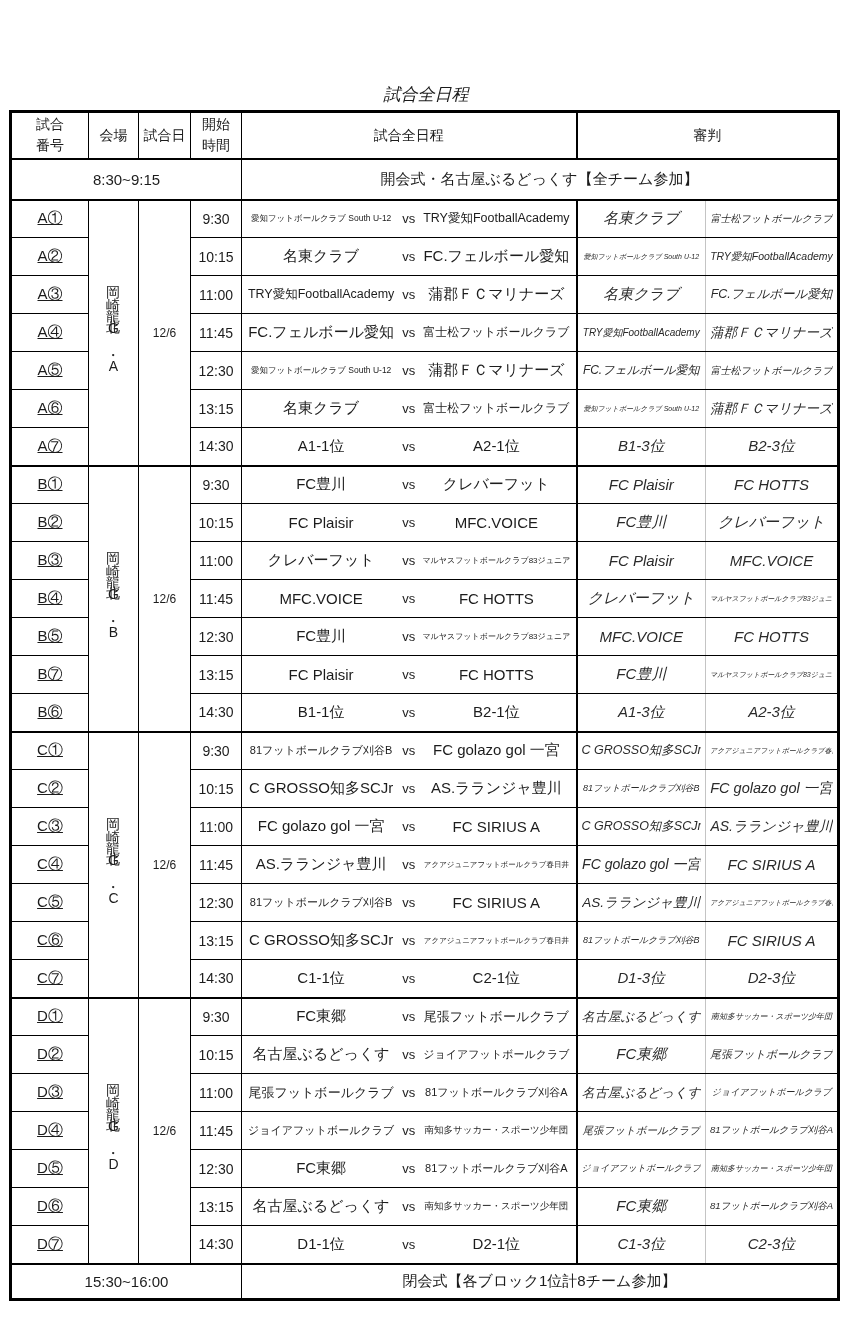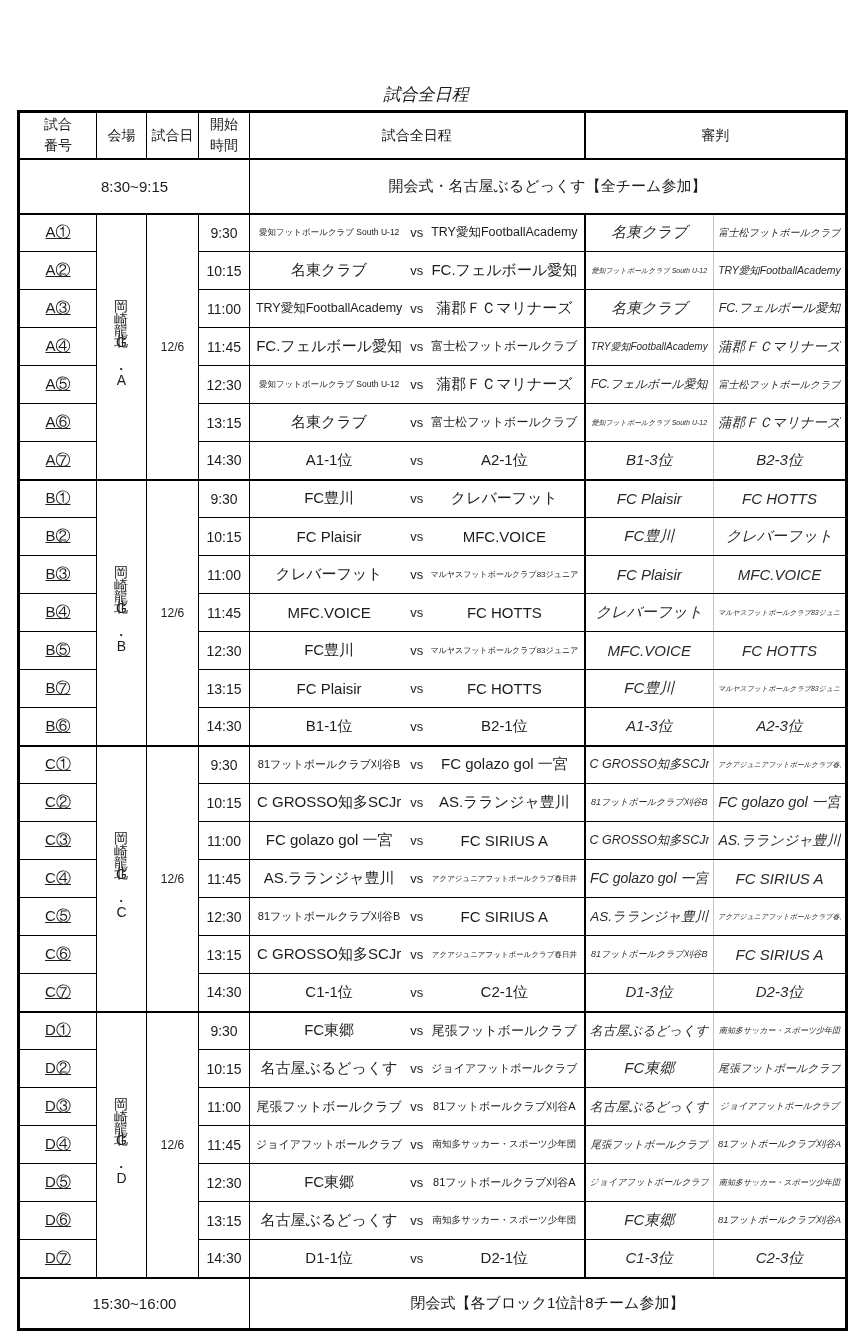--- a/index.html
+++ b/index.html
@@ -27,21 +27,21 @@
   .subtitle {
     position: absolute;
     top: 83px; left: 0; right: 0;
     text-align: center;
     font-size: 17px;
     color: #1a1a1a;
     font-style: italic;
   }
   table.schedule {
     position: absolute;
-    left: 17px; top: 110px;
+    left: 9px; top: 110px;
     width: 828px;
     border-collapse: collapse;
     table-layout: fixed;
     border: 3px solid #000;
   }
   td, th {
     border: 1px solid #000;
     vertical-align: middle;
     text-align: center;
     overflow: hidden;
@@ -50,26 +50,26 @@
   }
   thead th {
     height: 47px;
     font-size: 14px;
     line-height: 1.5;
     white-space: pre-line;
     border-bottom: 2px solid #000;
   }
   th.ref-head { border-left: 2px solid #000; }
   tr.span-row td {
-    height: 55px;
+    height: 41px;
     font-size: 15px;
     border-bottom: 2px solid #000;
   }
   tr.footer-row td {
-    height: 52px;
+    height: 36px;
     font-size: 15px;
     border-top: 2px solid #000;
   }
   tr.match-row td { height: 38px; }
   tr.block-start td { border-top: 2px solid #000; }
   td.cell-no   { font-size: 15px; text-decoration: underline; }
   td.cell-time { font-size: 14px; }
   td.cell-venue { padding: 0; }
   .venue-text {
     display: inline-block;

